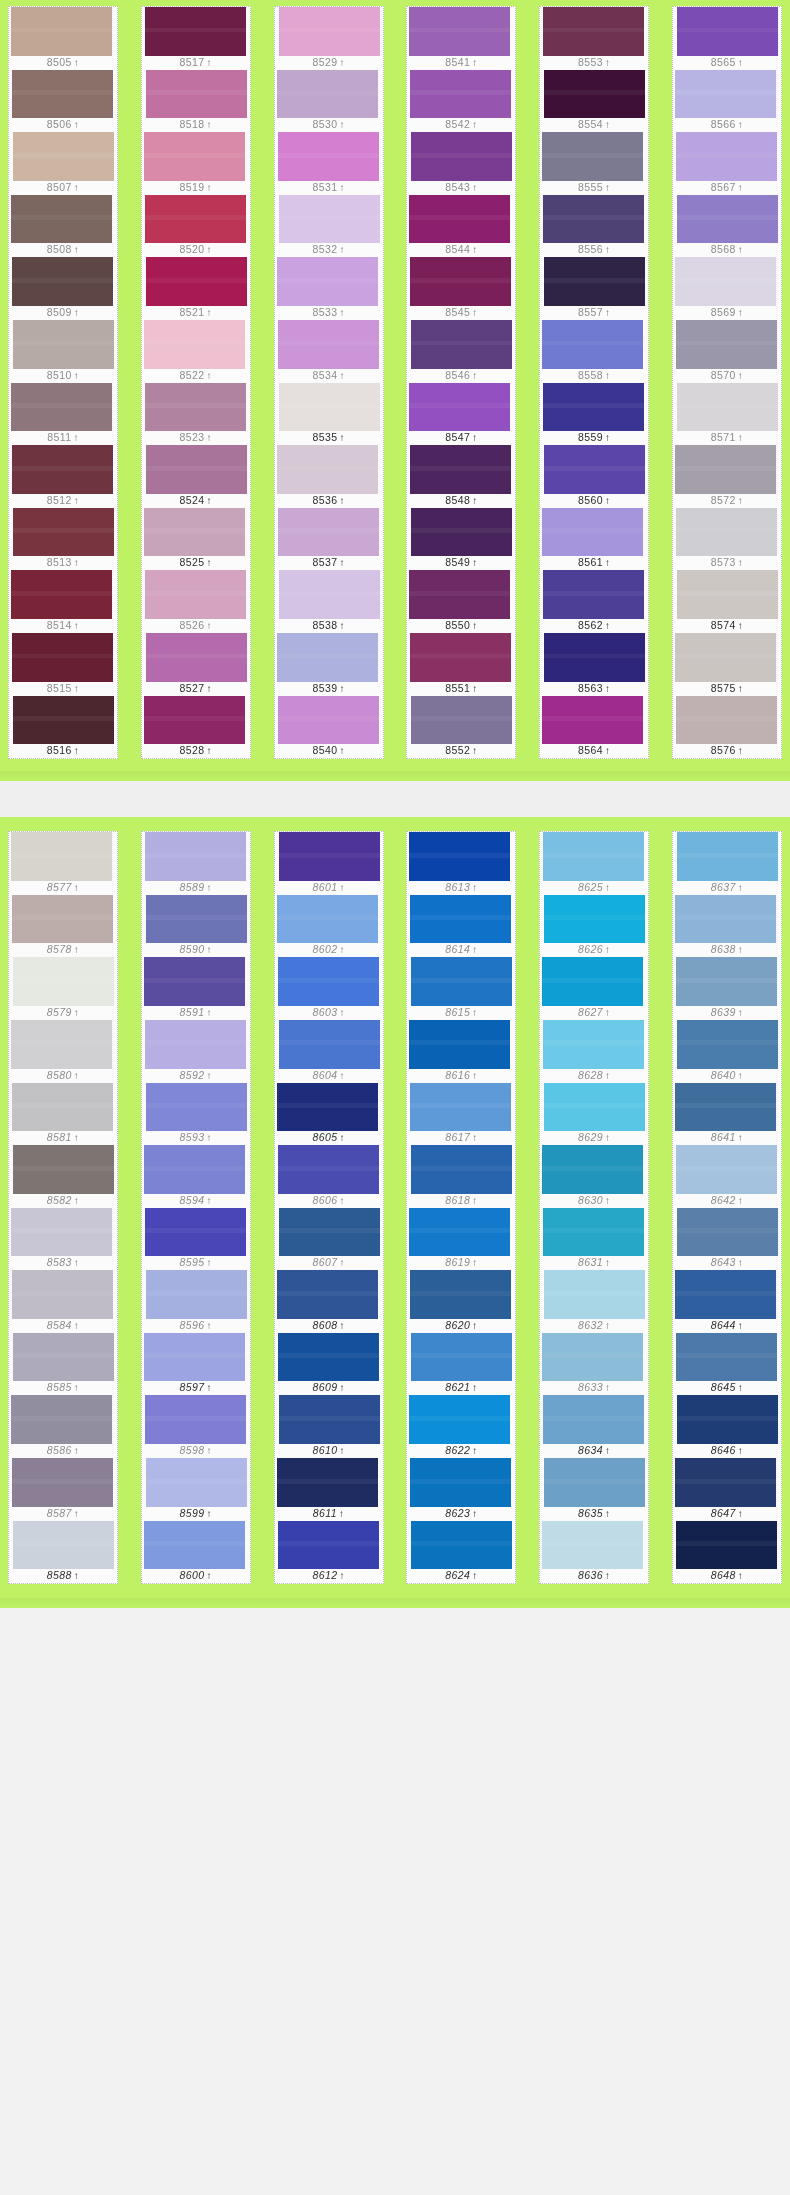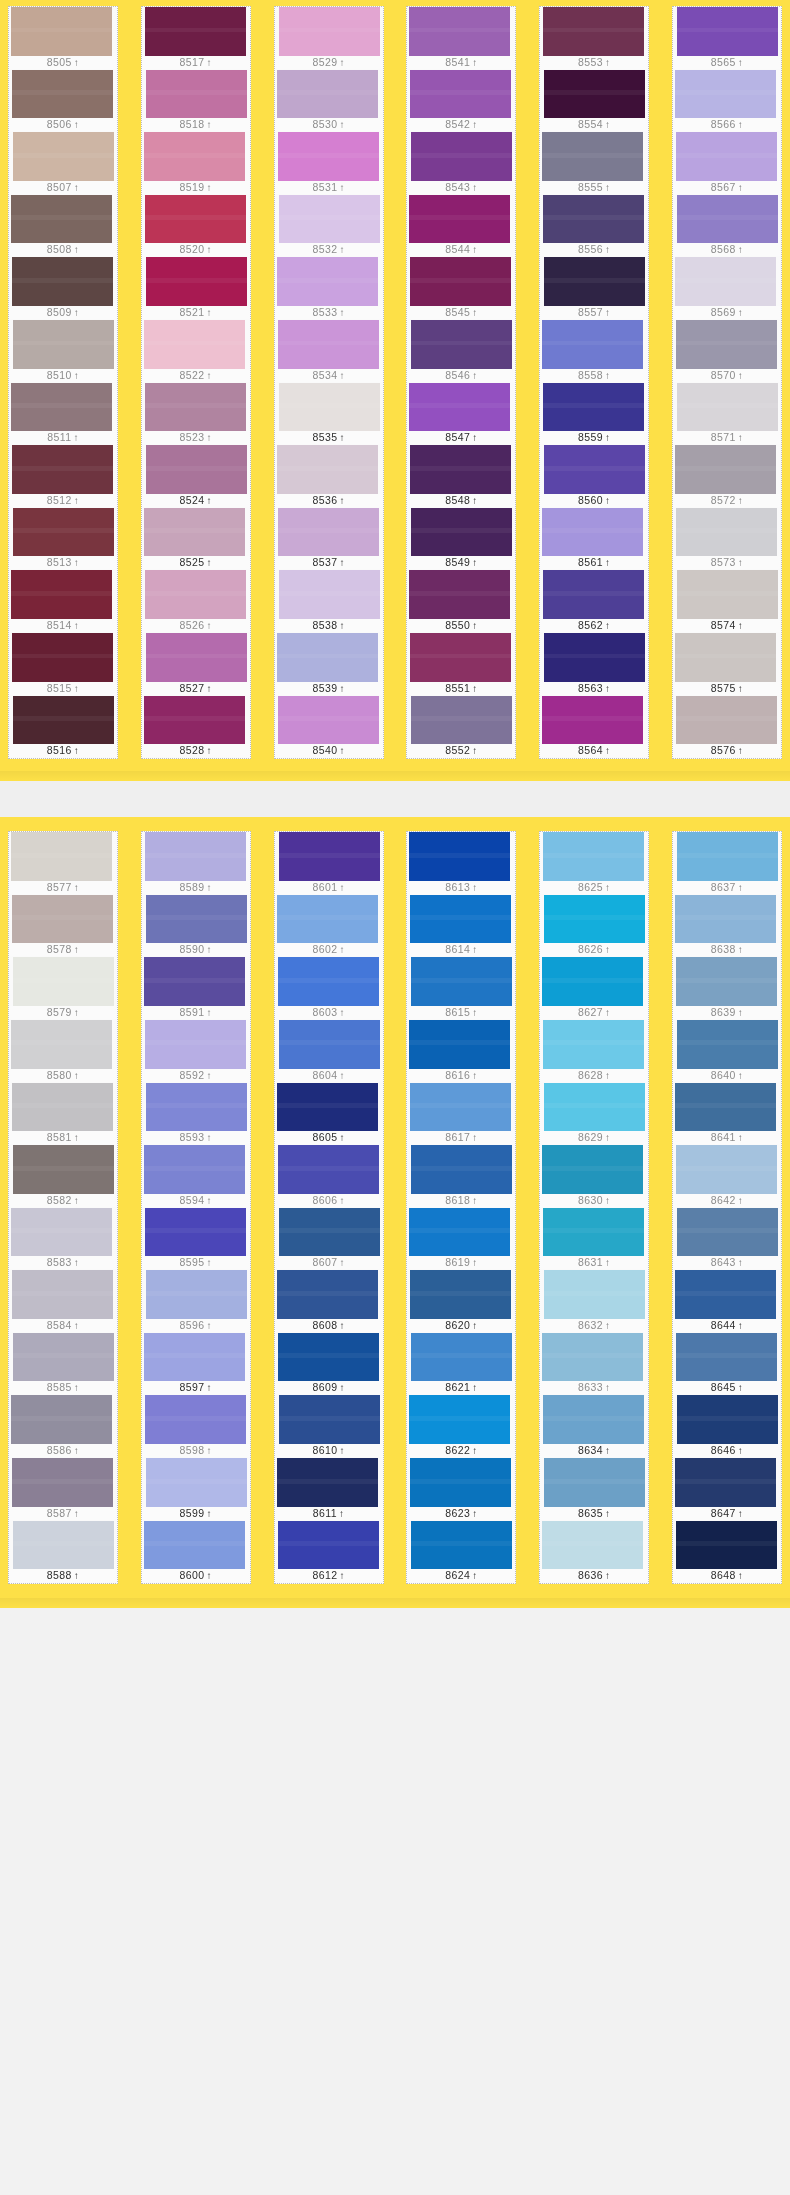--- a/index.html
+++ b/index.html
@@ -7,21 +7,21 @@
     width:790px;
     background:#f2f2f2;
     font-family:"Liberation Sans", sans-serif;
     -webkit-font-smoothing:antialiased;
   }
   #root{position:relative;width:790px;}
 
   
   .panel{
     position:relative;
-    background:#fde047;
+    background:#bef264;
     box-sizing:border-box;
   }
   .panel-inner{
     display:flex;
     justify-content:space-between;
     box-sizing:border-box;
   }
 
   
   .col{
@@ -395,21 +395,21 @@
           </div>
           <div class="cell">
             <div class="chip" style="background: rgb(191, 177, 178); left: 3px; right: 4px;"></div>
             <div class="label dark">8576<span class="arrow">↑</span></div>
           </div>
         </div>
       </div>
       <div class="sheet-shadow"></div>
     </div>
     <div class="panel-gap"></div>
-    <div class="panel" style="padding: 14px 8px 24px;">
+    <div class="panel" style="padding: 14px 8px 24px; font-style: italic;">
       <div class="panel-inner">
         <div class="col">
           <div class="cell">
             <div class="chip" style="background: rgb(215, 211, 205); left: 2px; right: 5px;"></div>
             <div class="label">8577<span class="arrow">↑</span></div>
           </div>
           <div class="cell">
             <div class="chip" style="background: rgb(188, 173, 170); left: 3px; right: 4px;"></div>
             <div class="label">8578<span class="arrow">↑</span></div>
           </div>

